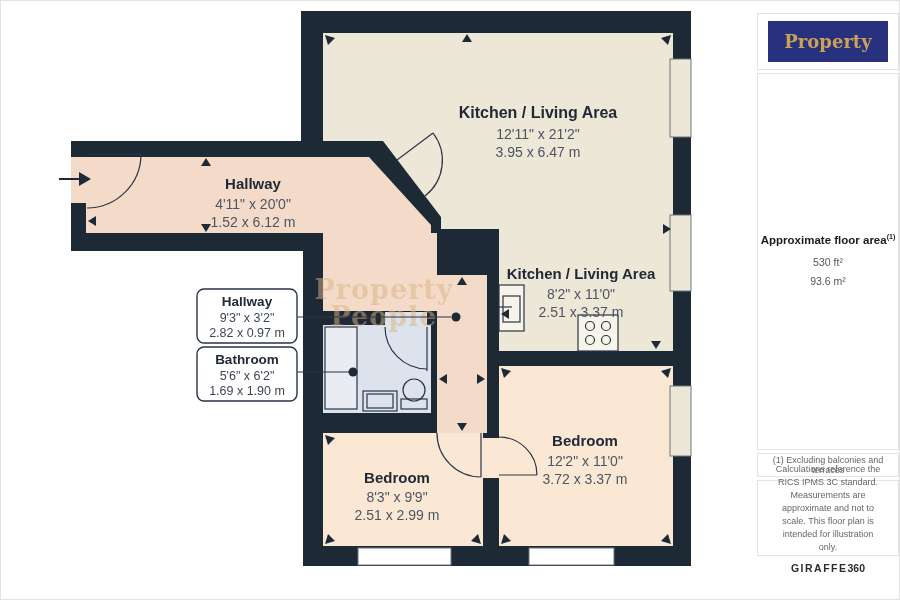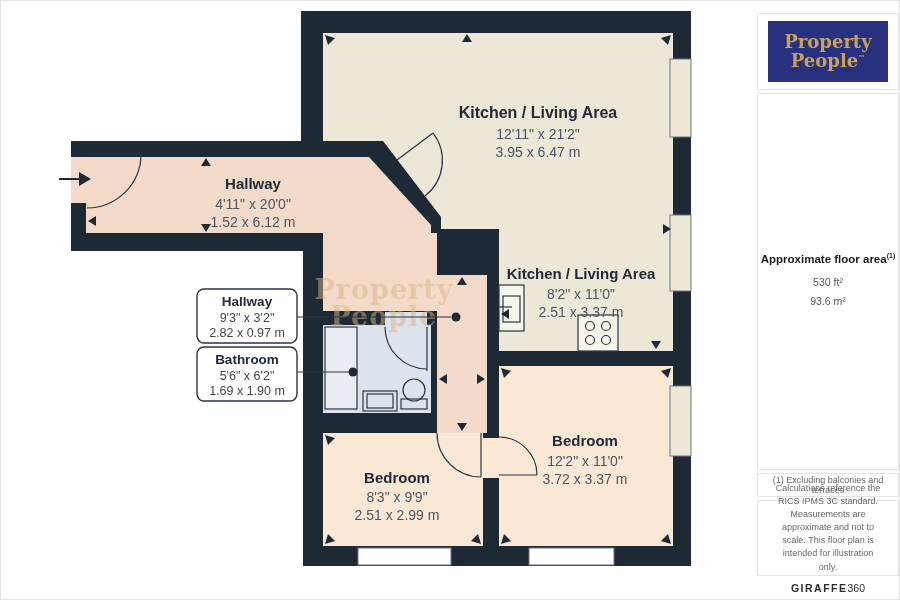--- a/index.html
+++ b/index.html
@@ -20,21 +20,21 @@
   .logo-tm{font-size:7px;vertical-align:super;}
   .area-box{height:377px;display:flex;flex-direction:column;justify-content:center;align-items:center;text-align:center;}
   .area-title{font-size:11.5px;font-weight:700;color:#1c1c1c;margin-bottom:8px;}
   .area-title sup{font-size:7px;}
   .area-val{font-size:10.5px;color:#555;line-height:1.8;}
   .note-box{height:24px;display:flex;align-items:center;justify-content:center;text-align:center;font-size:9px;color:#666;padding:0 8px;}
   .foot-box{height:76px;display:flex;flex-direction:column;align-items:center;justify-content:center;text-align:center;padding:4px 16px;}
   .foot-txt{font-size:9px;color:#666;line-height:1.45;}
   .giraffe{margin-top:8px;font-size:10.5px;color:#2b2b2b;}
   .giraffe .g1{letter-spacing:1.5px;font-weight:700;}
-  .giraffe .g2{font-weight:400;}
+  .giraffe .g2{font-weight:700;}
 </style>
 </head>
 <body>
 
 <div id="canvas">
 
   <svg id="plan" width="756" height="600" viewBox="0 0 756 600" xmlns="http://www.w3.org/2000/svg">
 
     <g>
       <path d="M300,10 H690 V565 H302 V250 H70 V140 H300 Z" fill="#1e2936"></path>
@@ -185,21 +185,20 @@
       <text class="cd" x="246" y="379">5'6" x 6'2"</text>
       <text class="cd" x="246" y="394">1.69 x 1.90 m</text>
     </g>
   </svg>
 
   <div id="sidebar">
     <div class="sbox">
       <div class="logo-navy">
         <div class="logo-txt">
           <div>Property</div>
-          <div><span>People</span><span class="logo-tm">™</span></div>
         </div>
       </div>
     </div>
 
     <div class="sbox area-box">
       <div class="area-title"><span>Approximate floor area</span><sup>(1)</sup></div>
       <div class="area-val">530 ft²</div>
       <div class="area-val">93.6 m²</div>
     </div>
 

